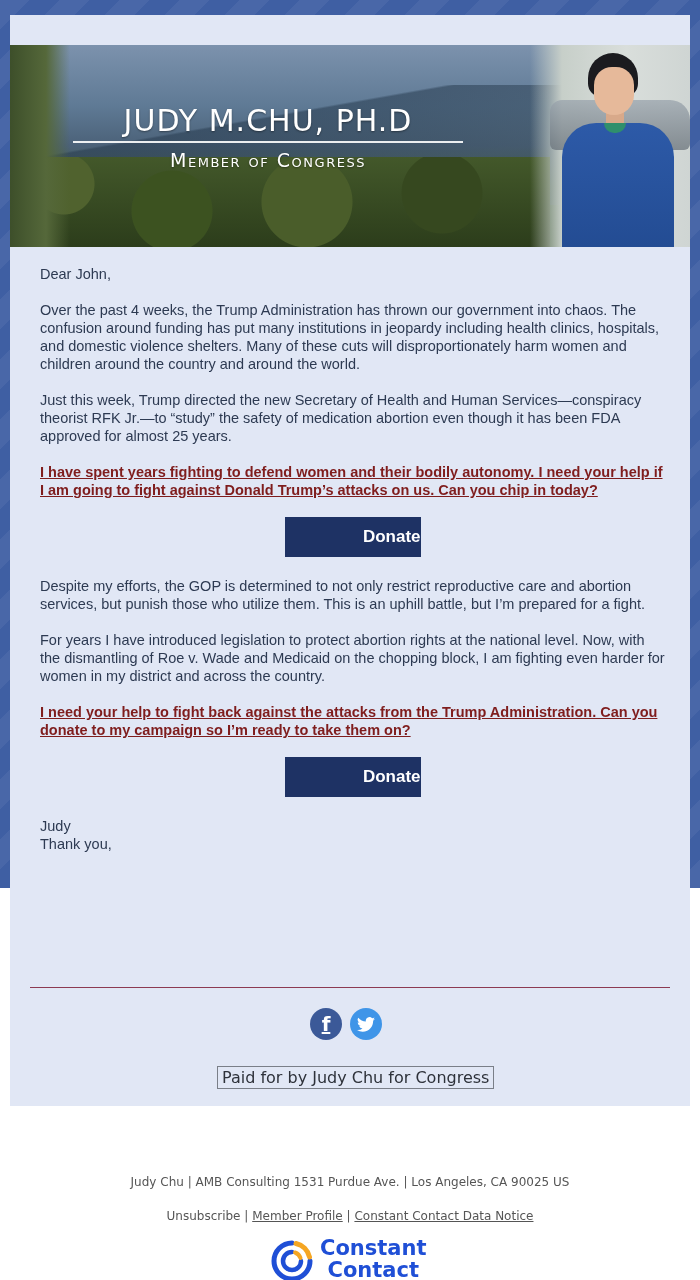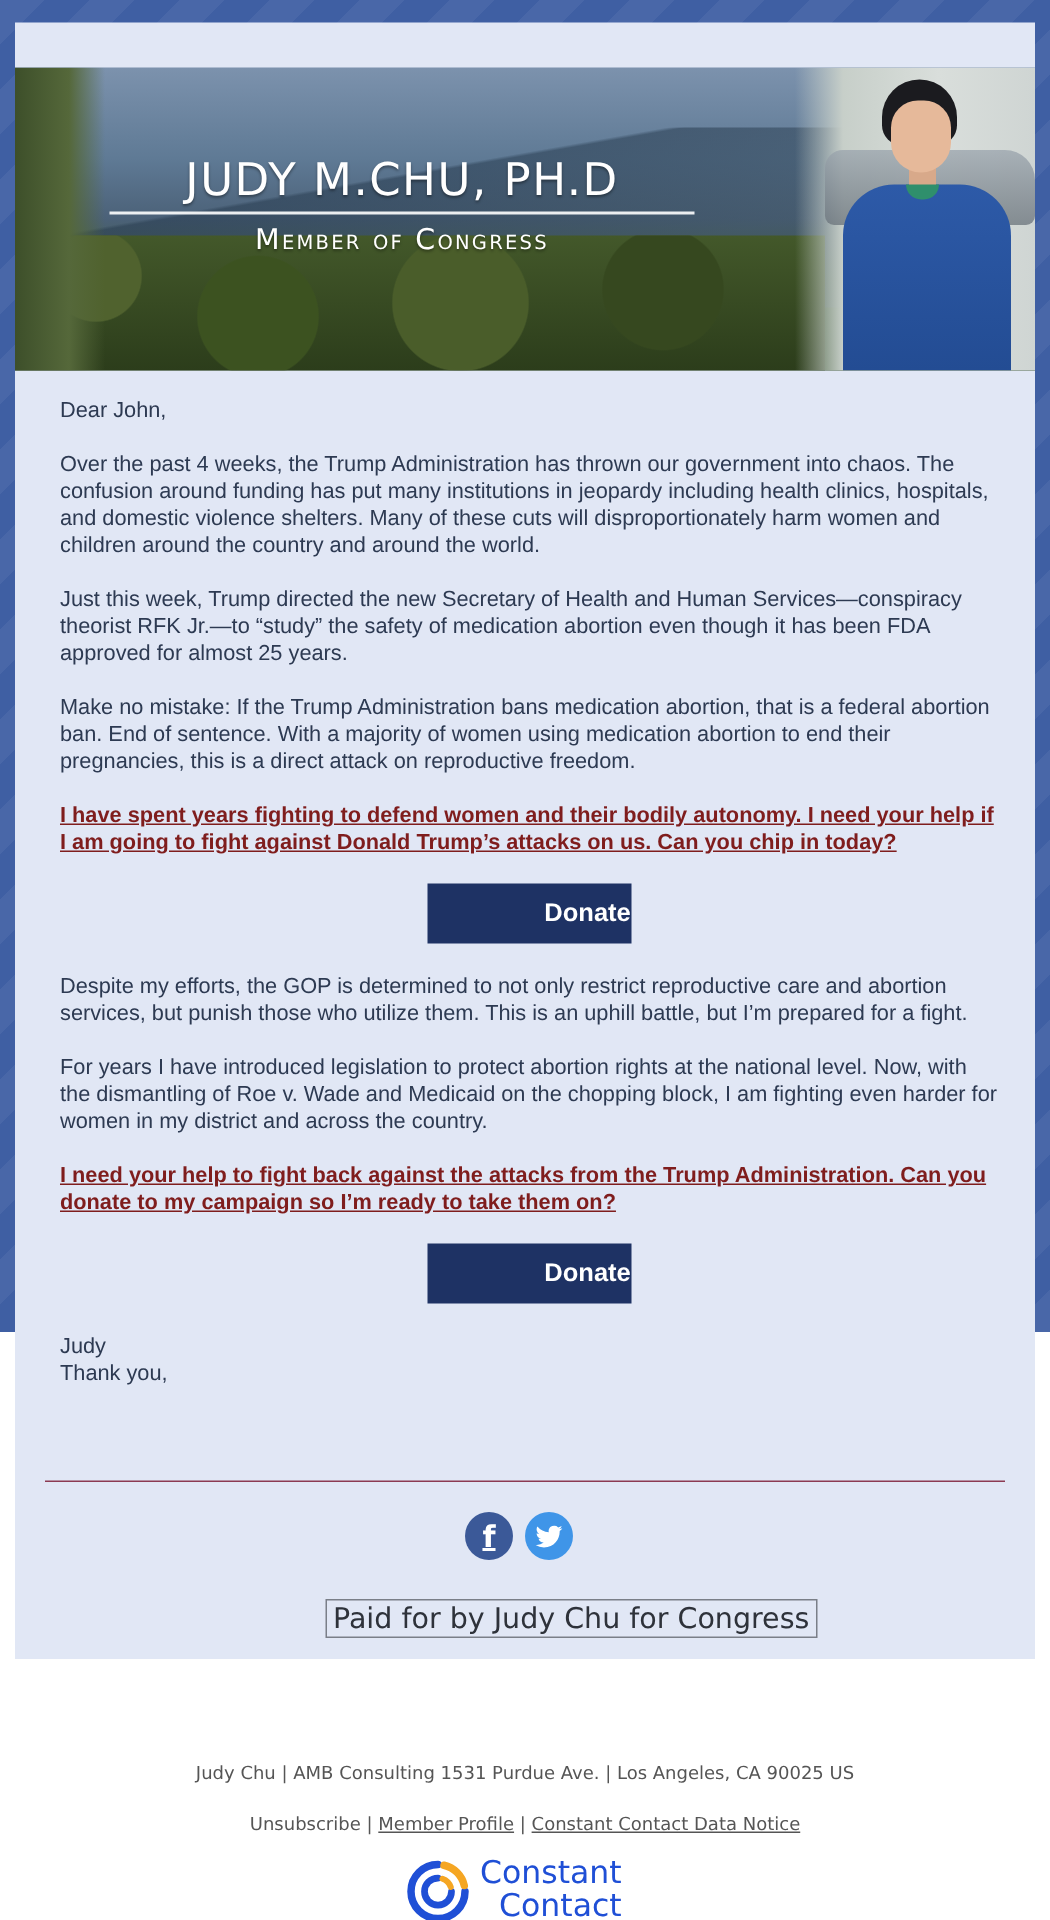--- a/index.html
+++ b/index.html
@@ -116,41 +116,41 @@
   .social .icon {
     position: absolute; top: 0; width: 32px; height: 32px; border-radius: 50%;
     color: #fff; text-align: center; line-height: 32px; font-weight: bold;
     font-family: "DejaVu Sans", sans-serif;
   }
   .social .fb { left: 0; background: #3b5998; font-size: 20px; }
   .social .tw { left: 40px; background: #3f95e8; font-size: 15px; }
   .paidfor {
     position: absolute; left: 207px; top: 1051px;
     border: 1px solid #7a7f88; padding: 1px 4px;
-    font-family: "DejaVu Sans", sans-serif; font-size: 19px; color: #2e323a;
+    font-family: "DejaVu Sans", sans-serif; font-size: 16px; color: #2e323a;
     background: #e1e7f5;
   }
   .footer {
     position: absolute; left: 0; top: 1120px; width: 700px; height: 160px;
     text-align: center; font-family: "DejaVu Sans", sans-serif;
     color: #555; font-size: 12px; margin-top: 44px;
   }
   .footer .addr { margin-top: 11px; }
   .footer .links { margin-top: 20px; }
   .footer .links a { color: #555; text-decoration: underline; }
   .footer .links .plain { color: #555; }
   .cc-logo {
     position: relative; margin: 16px auto 0; width: 160px; height: 44px;
   }
   .cc-logo .mark {
     position: absolute; left: 0; top: 0; width: 44px; height: 44px;
   }
   .cc-logo .word {
-    position: absolute; left: 50px; top: -2px; text-align: right;
-    color: #1f4fd6; font-weight: normal; font-size: 21px; line-height: 22px;
+    position: absolute; left: 50px; top: -2px; text-align: center;
+    color: #1f4fd6; font-weight: bold; font-size: 21px; line-height: 22px;
     font-family: "DejaVu Sans", sans-serif;
   }
   .tagline {
     margin-top: 7px; font-size: 8.5px; color: #222; padding-left: 20px;
   }
 </style>
 </head>
 <body>
 
 <div class="outer">
@@ -172,21 +172,20 @@
         <div class="name">JUDY M.CHU, PH.D</div>
         <div class="rule"></div>
         <div class="sub">Member of Congress</div>
       </div>
     </div>
 
     <div class="content">
       <p>Dear John,</p>
       <p>Over the past 4 weeks, the Trump Administration has thrown our government into chaos. The confusion around funding has put many institutions in jeopardy including health clinics, hospitals, and domestic violence shelters. Many of these cuts will disproportionately harm women and children around the country and around the world.</p>
       <p>Just this week, Trump directed the new Secretary of Health and Human Services—conspiracy theorist RFK Jr.—to “study” the safety of medication abortion even though it has been FDA approved for almost 25 years.</p>
-      <p>Make no mistake: If the Trump Administration bans medication abortion, that is a federal abortion ban. End of sentence. With a majority of women using medication abortion to end their pregnancies, this is a direct attack on reproductive freedom.</p>
       <a class="cta" href="#">I have spent years fighting to defend women and their bodily autonomy. I need your help if I am going to fight against Donald Trump’s attacks on us. Can you chip in today?</a>
       <div class="donate-wrap">
         <a class="donate" href="#">Donate</a>
       </div>
       <p>Despite my efforts, the GOP is determined to not only restrict reproductive care and abortion services, but punish those who utilize them. This is an uphill battle, but I’m prepared for a fight.</p>
       <p>For years I have introduced legislation to protect abortion rights at the national level. Now, with the dismantling of Roe v. Wade and Medicaid on the chopping block, I am fighting even harder for women in my district and across the country.</p>
       <a class="cta" href="#">I need your help to fight back against the attacks from the Trump Administration. Can you donate to my campaign so I’m ready to take them on?</a>
       <div class="donate-wrap">
         <a class="donate" href="#">Donate</a>
       </div>

